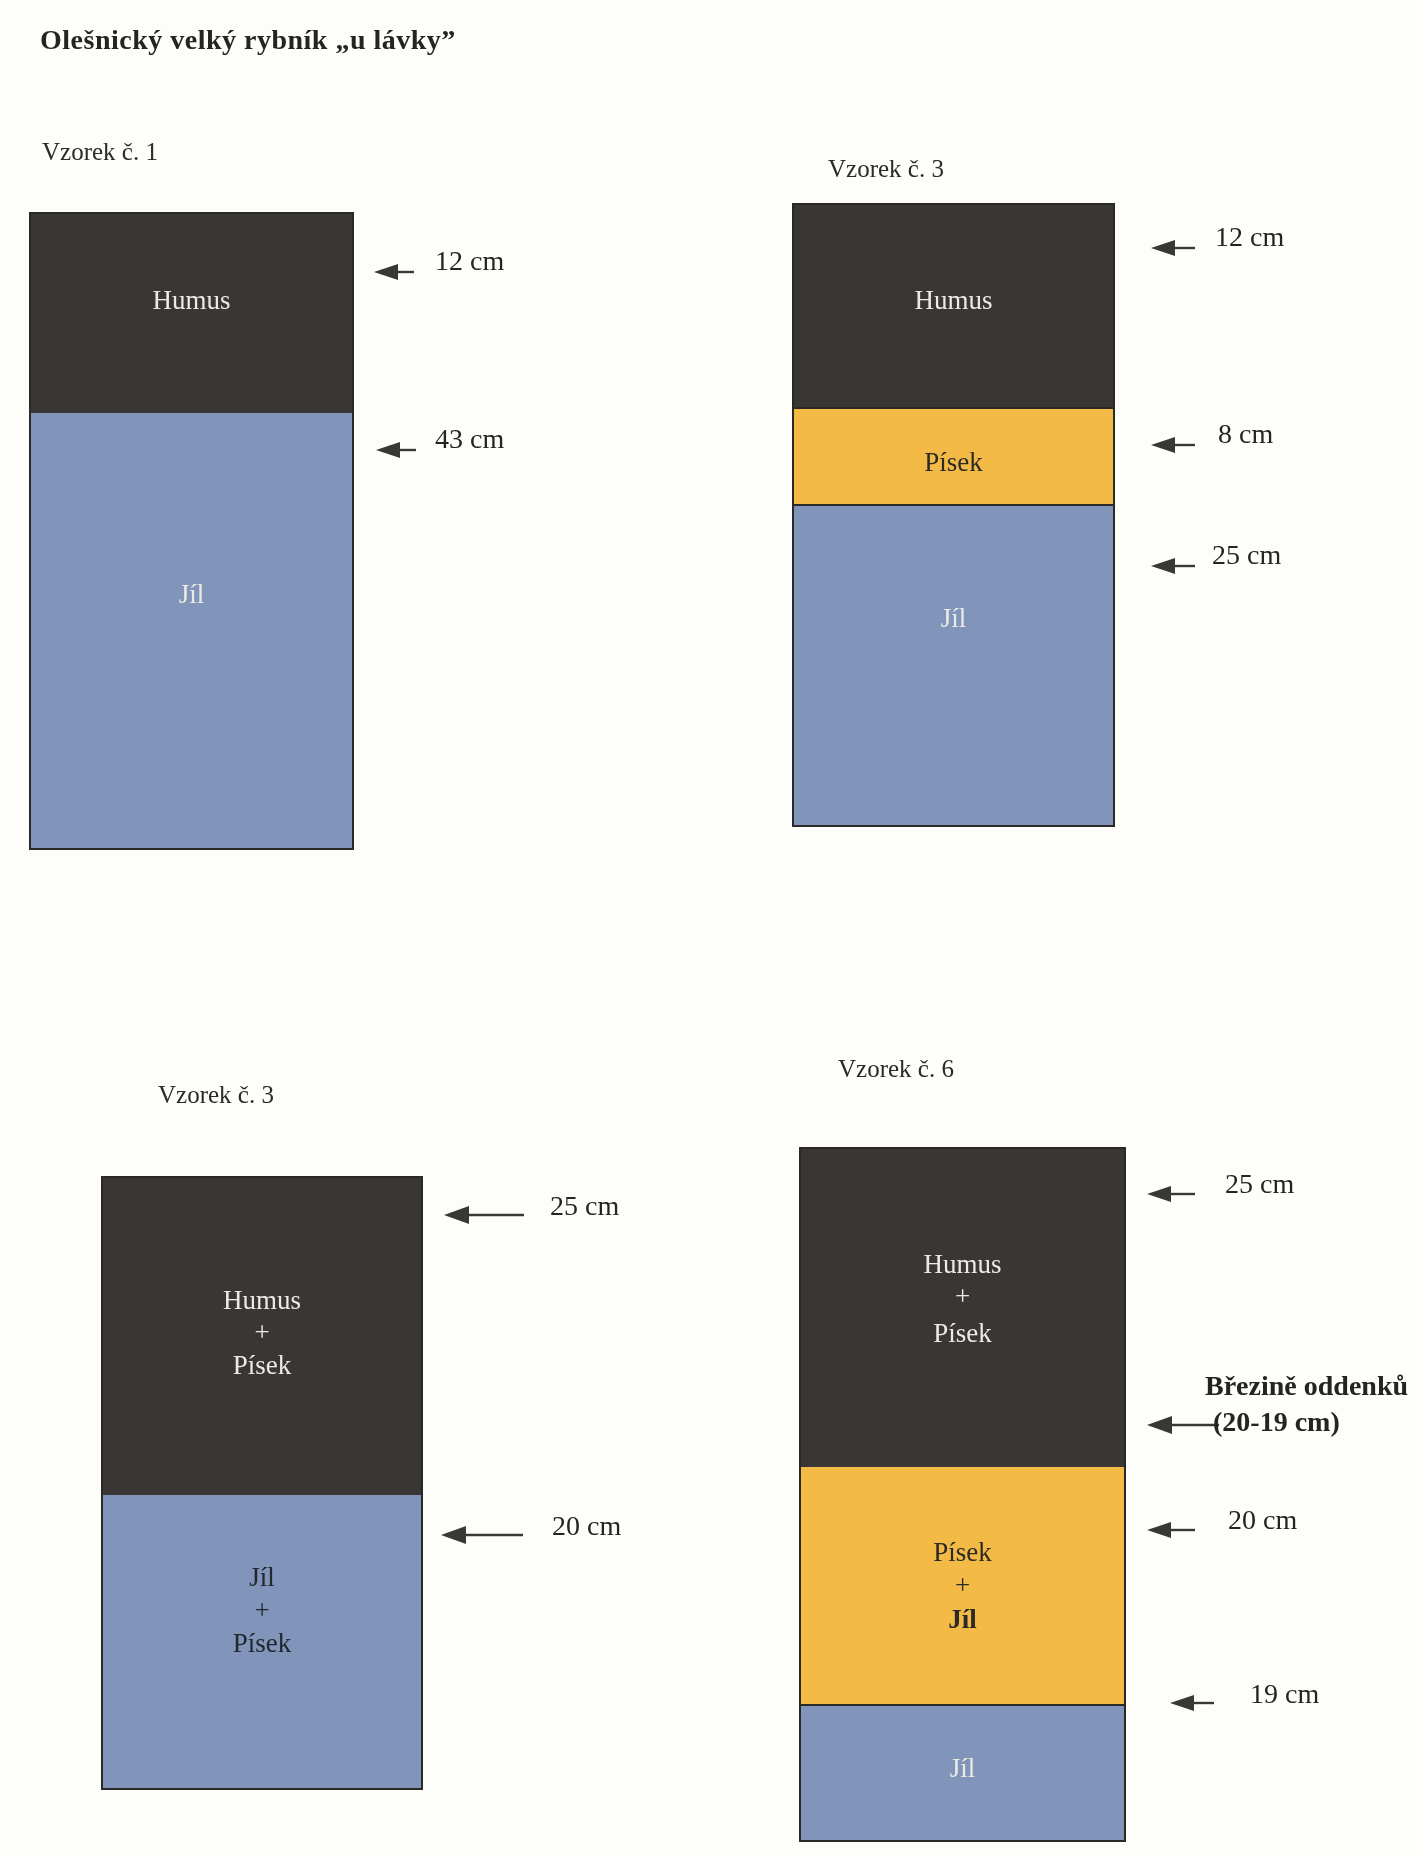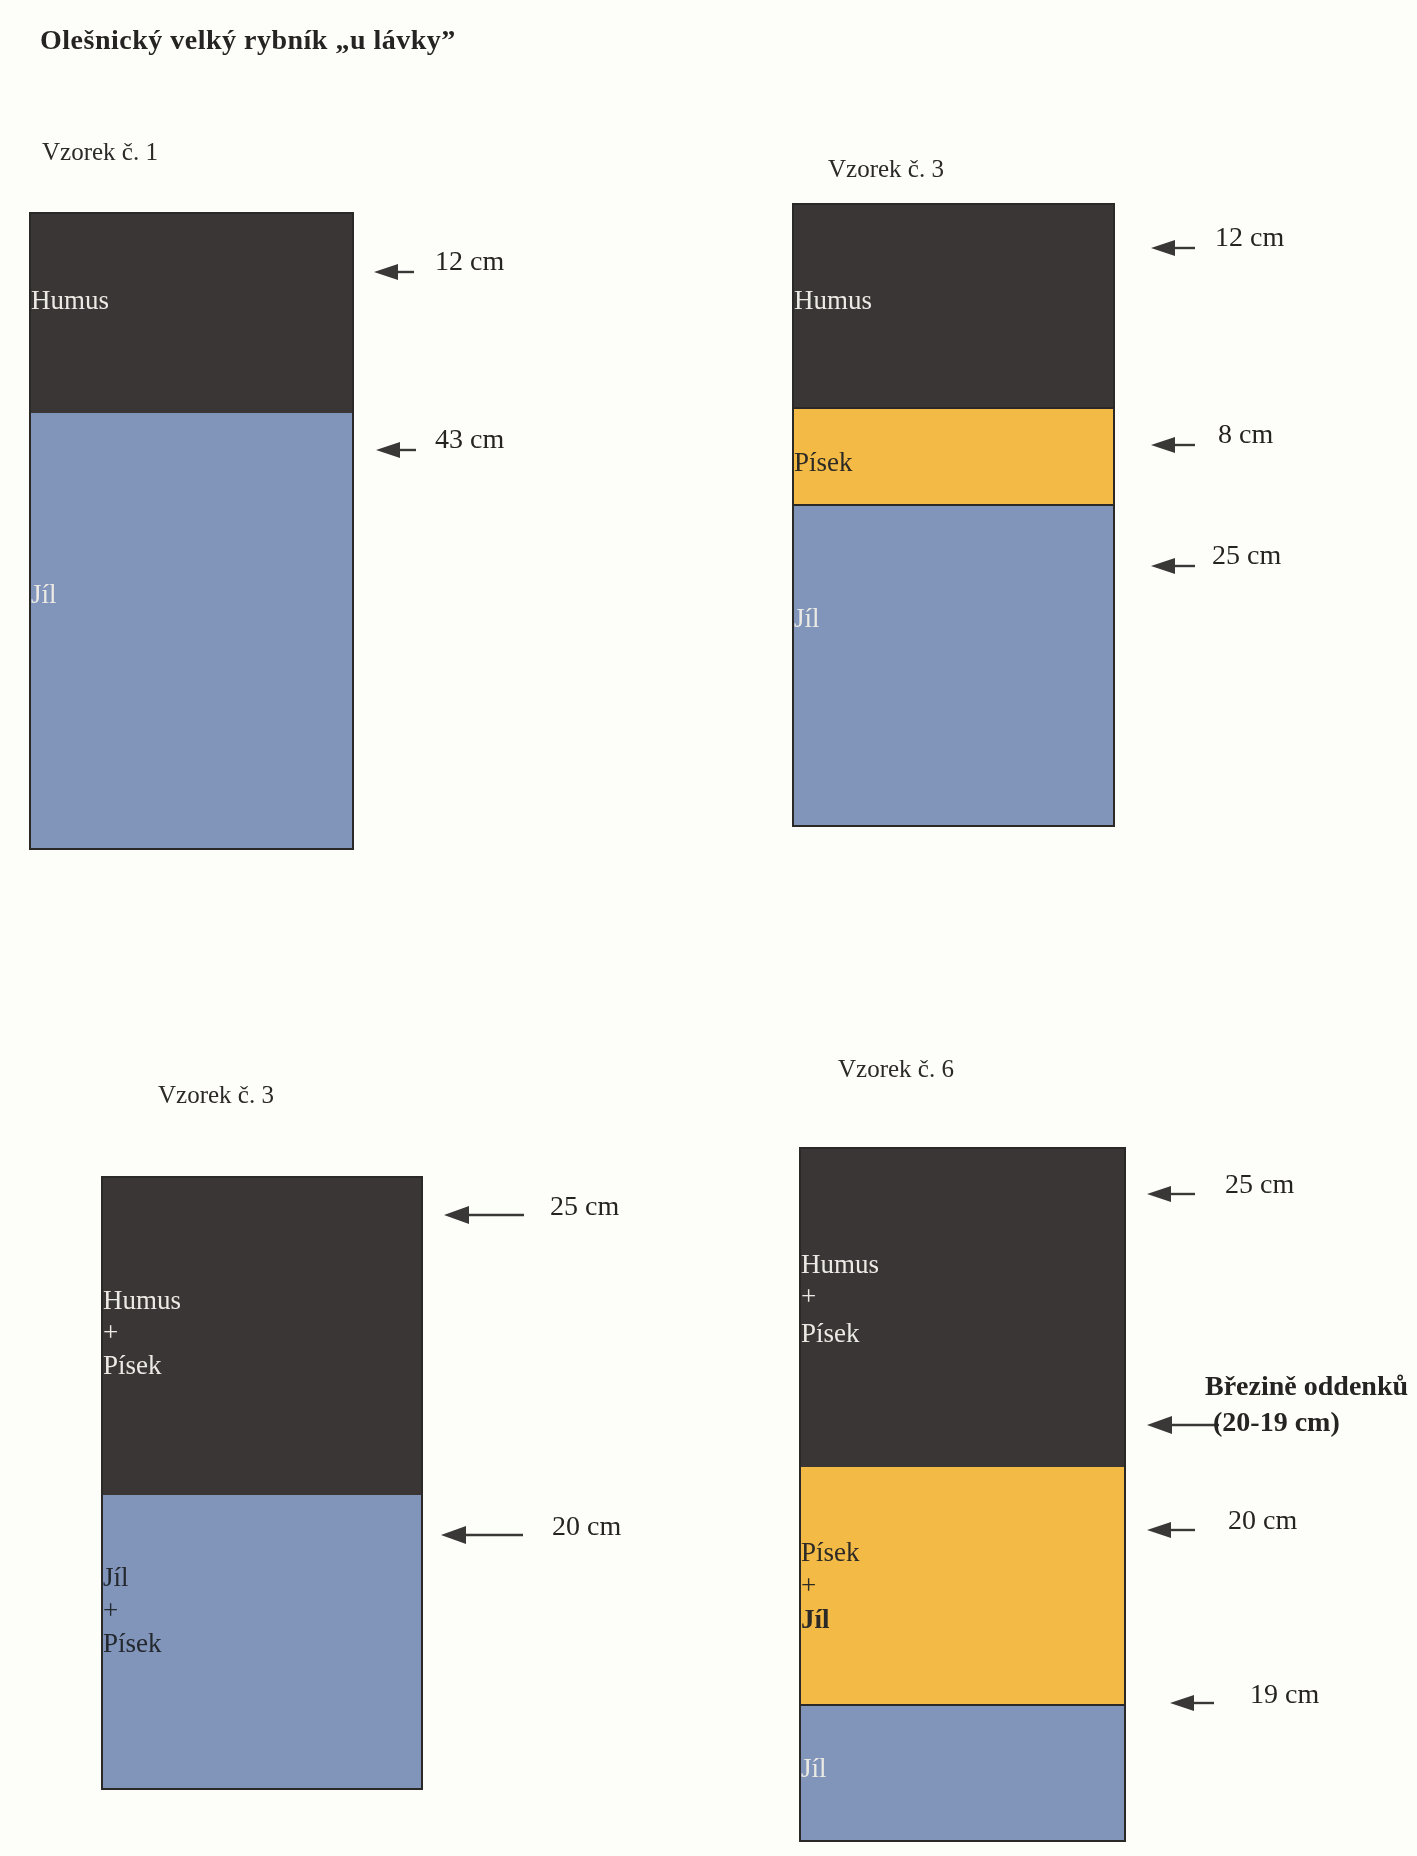--- a/index.html
+++ b/index.html
@@ -30,20 +30,21 @@
     position:absolute;
     box-sizing:border-box;
     border:2px solid #2b2927;
     display:flex;
     flex-direction:column;
   }
   .layer{position:relative;width:100%;}
   .layer.fill{flex:1 1 auto;}
   .layer-label{
     position:absolute;left:0;width:100%;
+    text-align:center;
     font-size:27px;
     line-height:30px;
     white-space:nowrap;
   }
   .txt-light{color:#eceae5;}
   .txt-dark-blue{color:#23272e;}
   .txt-dark-yellow{color:#2c2a26;}
   .bg-humus{background:#393635;}
   .bg-pisek{background:#f3ba45;}
   .bg-jil{background:#8195ba;}

